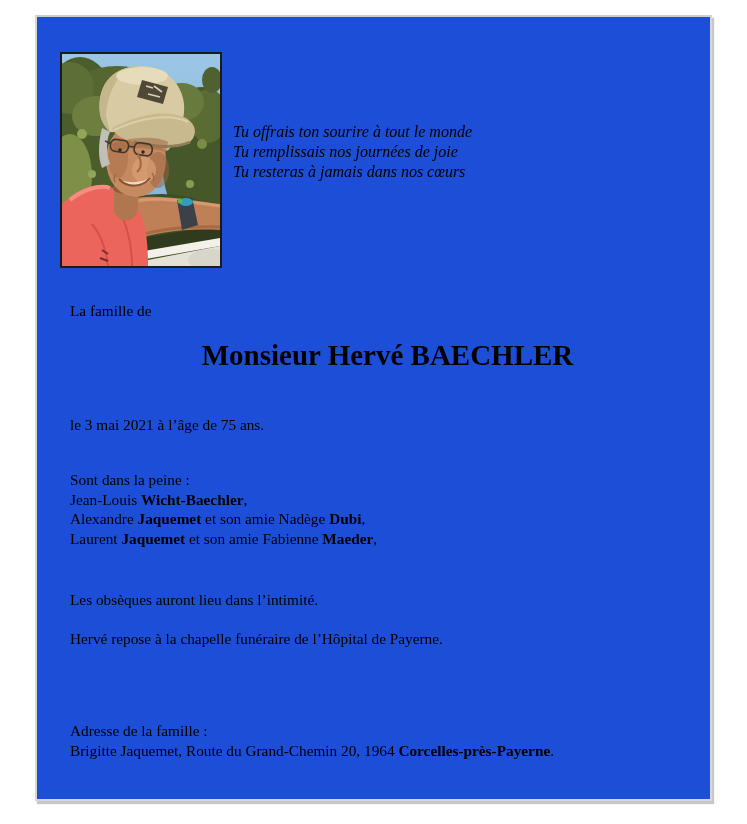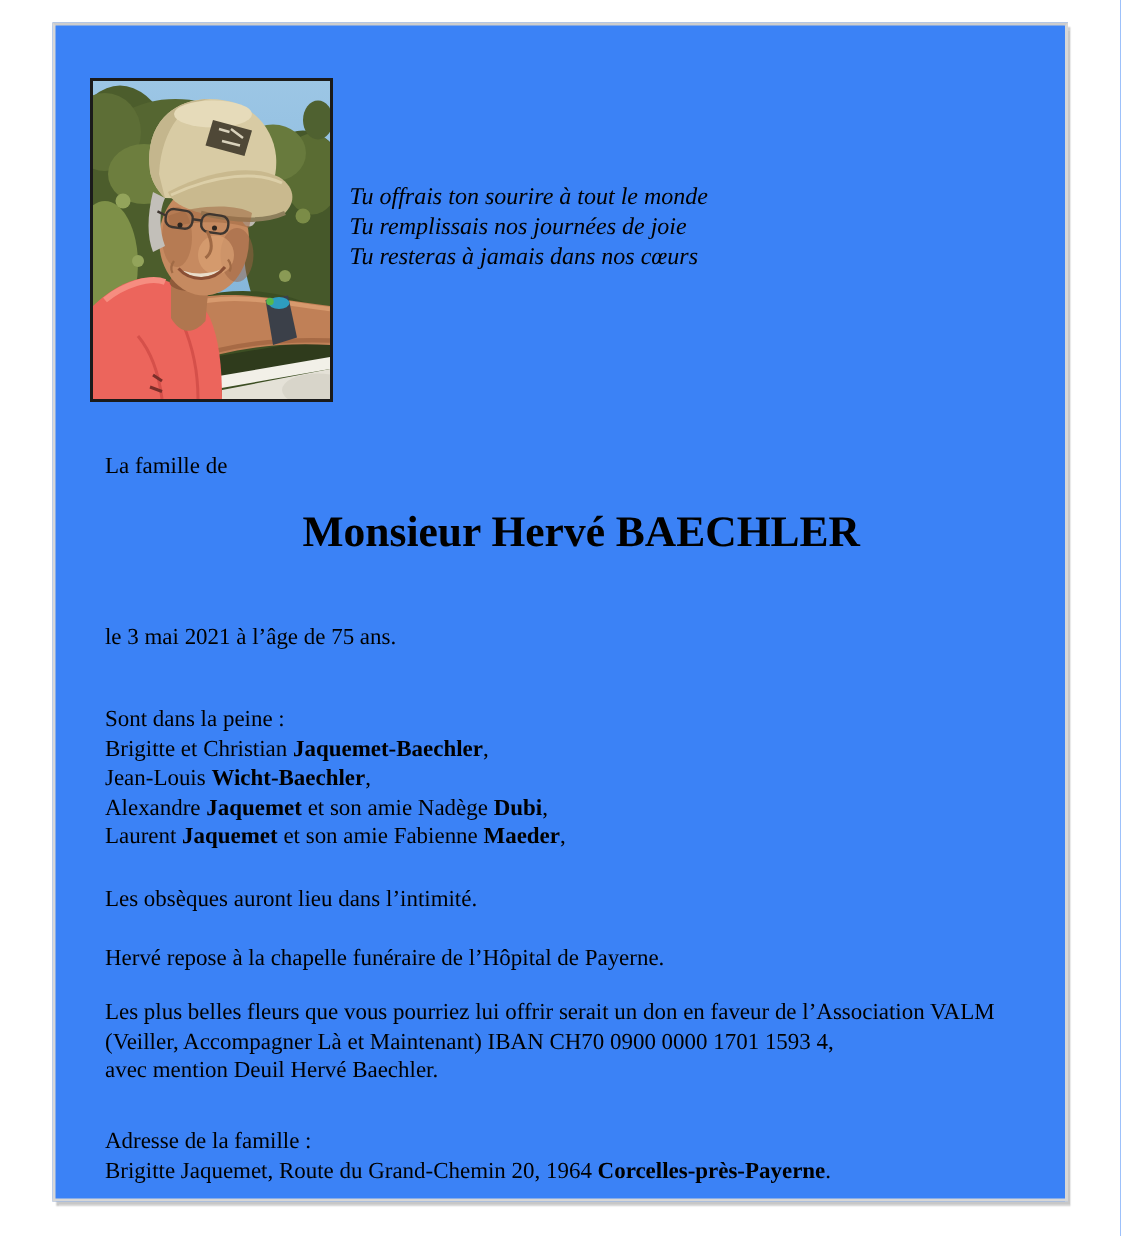--- a/index.html
+++ b/index.html
@@ -3,21 +3,21 @@
 <meta charset="utf-8">
 <style>
   html, body { margin:0; padding:0; }
   body {
     width:747px; height:824px; background:#ffffff; position:relative;
     font-family:"Liberation Serif", serif; color:#000;
     -webkit-font-smoothing:antialiased;
   }
   .card {
     position:absolute; left:35px; top:15px; width:673px; height:782px;
-    background:#3b82f6; border:2px solid #d7d7d7; border-top-color:#cdcdcd;
+    background:#1d4ed8; border:2px solid #d7d7d7; border-top-color:#cdcdcd;
     box-shadow:2px 3px 1px rgba(0,0,0,0.22);
   }
   .photo {
     position:absolute; left:23px; top:35px; width:158px; height:212px;
     border:2px solid #1b1b1b; overflow:hidden; background:#8ab9dc;
   }
   .photo svg { display:block; }
   .verse {
     position:absolute; left:196px; top:105px;
     font-style:italic; font-size:16px; line-height:20px; white-space:nowrap;
@@ -32,21 +32,21 @@
     box-sizing:border-box; padding-left:28px;
     text-align:center; font-size:29px; font-weight:bold; line-height:34px;
     white-space:nowrap;
   }
   .p-famille  { top:272px; }
   .p-announce { top:386px; }
   .p-mourners { top:441px; }
   .p-funeral  { top:561px; }
   .p-repose   { top:600px; }
   .p-donation { top:636px; }
-  .p-address  { top:722px;font-family:Liberation Serif, serif; }
+  .p-address  { top:692px;font-family:Liberation Serif, serif; }
 </style>
 </head>
 <body>
 
 <div class="card">
 
   <div class="photo">
     <svg width="158" height="212" viewBox="0 0 158 212" xmlns="http://www.w3.org/2000/svg">
       <defs>
         <linearGradient id="sky" x1="0" y1="0" x2="0" y2="1">
@@ -142,34 +142,28 @@
   <p class="para p-famille">La famille de</p>
 
   <h1 class="title">Monsieur Hervé BAECHLER</h1>
 
   <div class="para p-announce">
       <div>le 3 mai 2021 à l’âge de 75 ans.</div>
     </div>
 
   <div class="para p-mourners">
       <div><span>Sont dans la peine :</span></div>
-      <div><span>Brigitte et Christian </span><b>Jaquemet-Baechler</b><span>,</span></div>
       <div><span>Jean-Louis </span><b>Wicht-Baechler</b><span>,</span></div>
       <div><span>Alexandre </span><b>Jaquemet</b><span> et son amie Nadège </span><b>Dubi</b><span>,</span></div>
       <div><span>Laurent </span><b>Jaquemet</b><span> et son amie Fabienne </span><b>Maeder</b><span>,</span></div>
     </div>
 
   <p class="para p-funeral">Les obsèques auront lieu dans l’intimité.</p>
 
   <p class="para p-repose">Hervé repose à la chapelle funéraire de l’Hôpital de Payerne.</p>
 
-  <div class="para p-donation">
-      <div>Les plus belles fleurs que vous pourriez lui offrir serait un don en faveur de l’Association VALM</div>
-      <div>(Veiller, Accompagner Là et Maintenant) IBAN CH70 0900 0000 1701 1593 4,</div>
-      <div>avec mention Deuil Hervé Baechler.</div>
-    </div>
 
   <div class="para p-address">
       <div><span>Adresse de la famille :</span></div>
       <div><span>Brigitte Jaquemet, Route du Grand-Chemin 20, 1964 </span><b>Corcelles-près-Payerne</b><span>.</span></div>
     </div>
 
 </div>
 
 </body></html>

